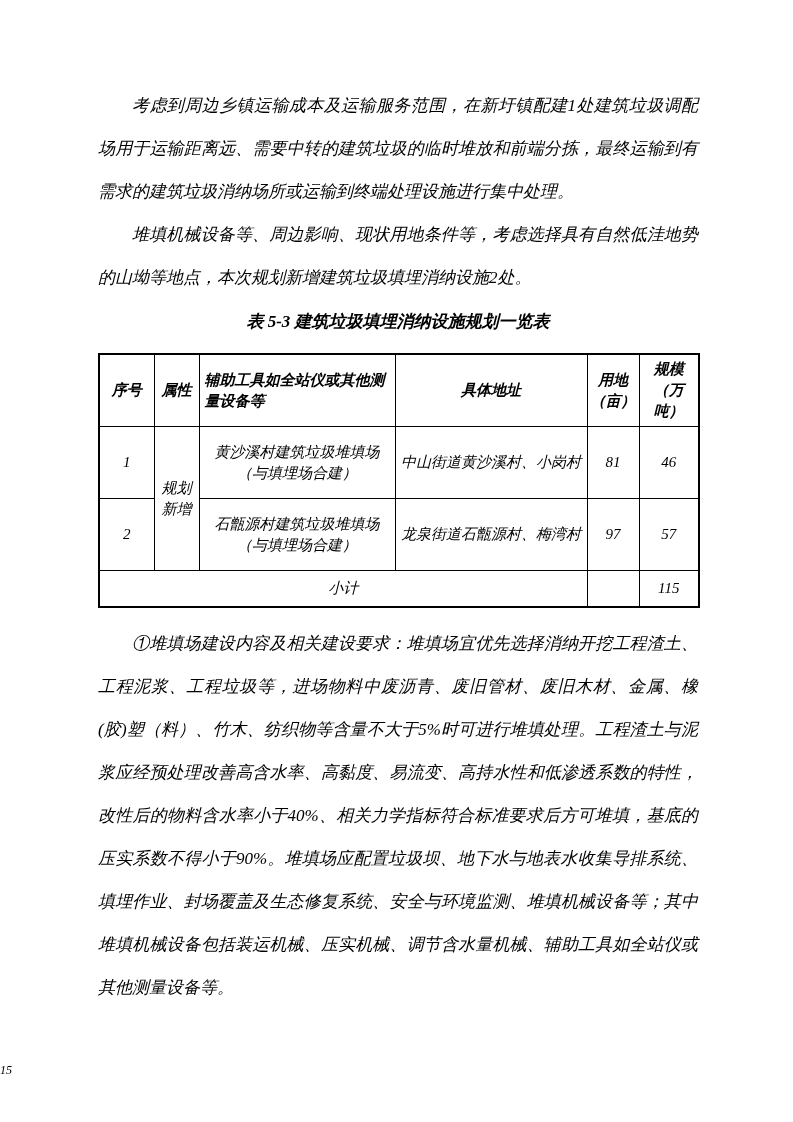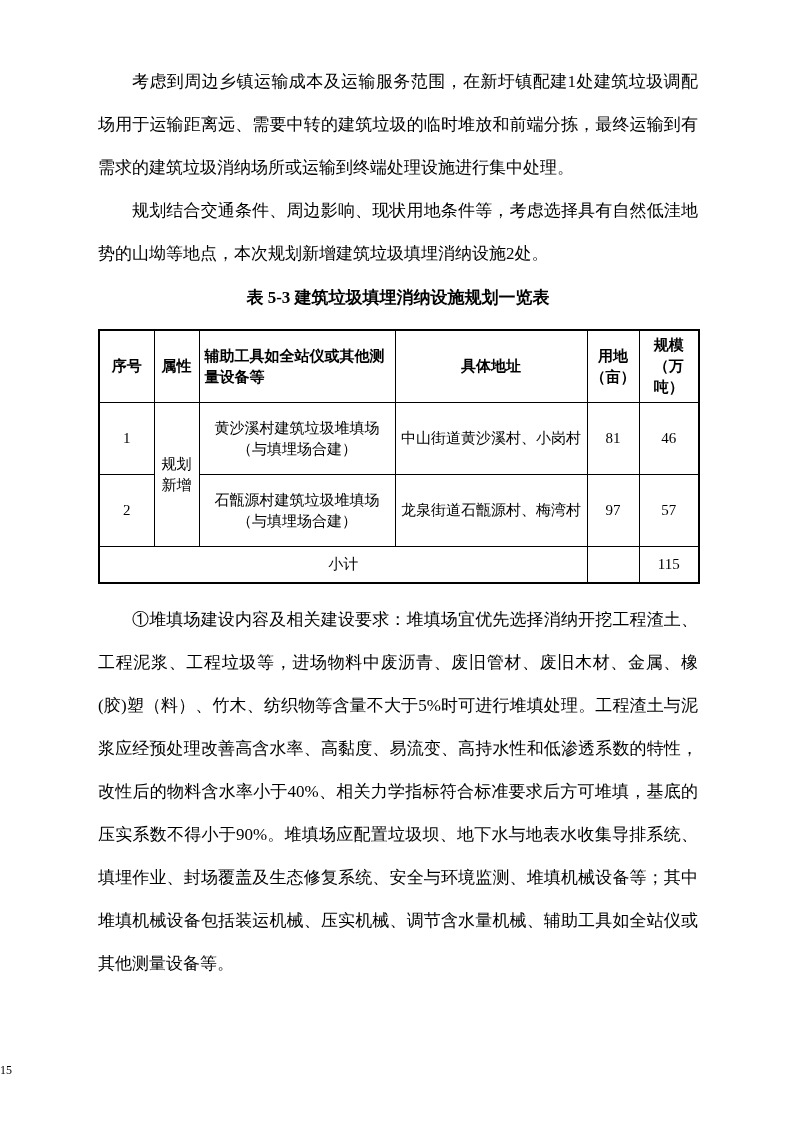--- a/index.html
+++ b/index.html
@@ -11,23 +11,24 @@
   body {
     width: 793px;
     height: 1122px;
     font-family: "Liberation Serif", "DejaVu Serif", serif;
     color: #000000;
   }
   .page {
     position: relative;
     width: 793px;
     height: 1122px;
-    padding: 60px 95px 0 98px;
+    padding: 84px 95px 0 98px;
     background: #ffffff;
     overflow: hidden;
+    font-style: italic;
   }
   .para {
     margin: 0;
     font-size: 17px;
     line-height: 43px;
     text-align: justify;
     text-indent: 2em;
   }
   .heading {
     margin: 0;
@@ -80,21 +81,21 @@
   }
 </style>
 </head>
 <body>
 
 <div class="page">
 
   <p class="para">考虑到周边乡镇运输成本及运输服务范围，在新圩镇配建1处建筑垃圾调配场用于运输距离远、需要中转的建筑垃圾的临时堆放和前端分拣，最终运输到有需求的建筑垃圾消纳场所或运输到终端处理设施进行集中处理。</p>
 
 
-  <p class="para">规划结合交通条件、周边影响、现状用地条件等，考虑选择具有自然低洼地势的山坳等地点，本次规划新增建筑垃圾填埋消纳设施2处。</p>
+  <p class="para">堆填机械设备等、周边影响、现状用地条件等，考虑选择具有自然低洼地势的山坳等地点，本次规划新增建筑垃圾填埋消纳设施2处。</p>
 
   <p class="table-title">表 5-3  建筑垃圾填埋消纳设施规划一览表</p>
 
   <table class="facilities">
     <colgroup>
       <col style="width: 55px">
       <col style="width: 45px">
       <col style="width: 196px">
       <col style="width: 192px">
       <col style="width: 52px">

